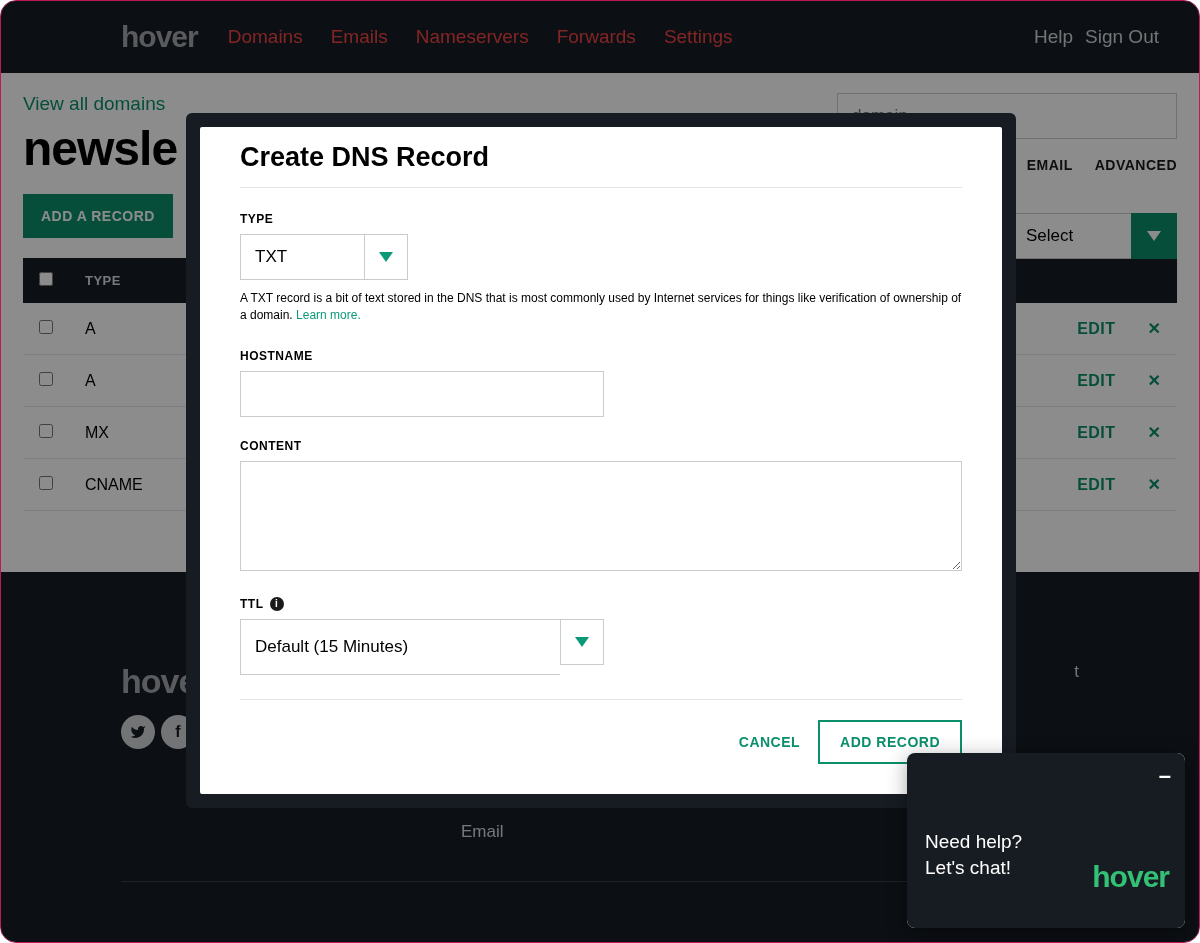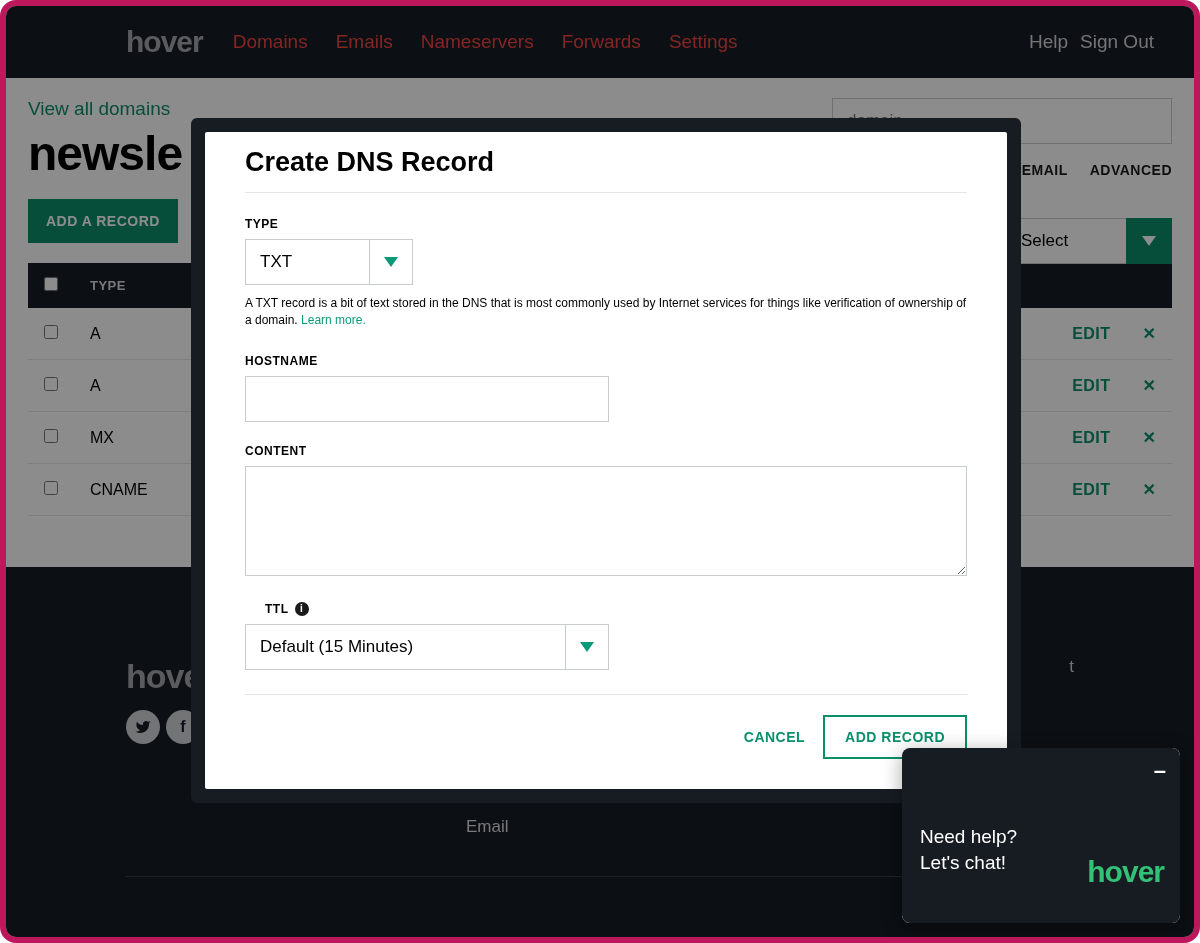--- a/index.html
+++ b/index.html
@@ -1,17 +1,17 @@
 <!DOCTYPE html>
 <html><head>
 <meta charset="utf-8">
 <style>
   * { box-sizing: border-box; margin: 0; padding: 0; }
   html, body { width: 1200px; height: 943px; font-family: -apple-system, BlinkMacSystemFont, "Segoe UI", Helvetica, Arial, sans-serif; overflow: hidden; }
-  #frame { position: relative; width: 1200px; height: 943px; background: #fff; border-radius: 16px; overflow: hidden; border: 6px solid #be185d; }
+  #frame { position: relative; width: 1200px; height: 943px; background: #fff; border-radius: 16px; overflow: hidden; border: 1px solid #be185d; }
 
   
   .topnav { background: #171c23; height: 72px; display: flex; align-items: center; padding: 0 40px 0 120px; }
   .logo { color: #a2a6ab; font-weight: 800; font-size: 30px; letter-spacing: -1px; margin-right: 30px; }
   .navlinks { display: flex; gap: 28px; }
   .navlinks a { color: #ef4444; font-size: 19px; text-decoration: none; }
   .navright { margin-left: auto; display: flex; gap: 12px; }
   .navright a { color: #cfd3d8; font-size: 19px; text-decoration: none; }
 
   
@@ -57,24 +57,24 @@
   .modal h2 { font-size: 27px; font-weight: 700; margin-bottom: 14px; }
   .modal hr.sep { border: none; border-top: 1px solid #e3e5e8; margin-bottom: 24px; }
   .flabel { font-size: 12px; font-weight: 700; letter-spacing: 0.5px; margin-bottom: 8px; display: block; }
   .type-select { display: flex; margin-bottom: 10px; }
   .type-select .val { border: 1px solid #c8ccd0; height: 46px; width: 124px; display: flex; align-items: center; padding: 0 14px; font-size: 17px; border-right: none; }
   .type-select .chev, .ttl-select .chev { width: 44px; height: 46px; border: 1px solid #c8ccd0; display: flex; align-items: center; justify-content: center; }
   .type-desc { font-size: 12px; line-height: 1.45; margin-bottom: 24px; }
   .type-desc a { color: #0b9a78; text-decoration: none; }
   .hostname-input { width: 364px; height: 46px; border: 1px solid #c8ccd0; padding: 0 12px; font-size: 16px; margin-bottom: 22px; }
   .content-area { width: 100%; height: 110px; border: 1px solid #c8ccd0; padding: 10px; font-size: 16px; resize: both; margin-bottom: 22px; font-family: inherit; }
-  .ttl-label { display: flex; align-items: flex-end; gap: 6px; margin-left: 20px; }
+  .ttl-label { display: flex; align-items: flex-end; gap: 6px; }
   .ttl-info { width: 14px; height: 14px; border-radius: 50%; background: #1a1a1a; color: #fff; font-size: 10px; display: inline-flex; align-items: center; justify-content: center; font-weight: 700; }
   .ttl-select { display: flex; margin-top: 8px; margin-bottom: 24px; }
-  .ttl-select .val { border: 1px solid #c8ccd0; height: 46px; width: 320px; display: flex; align-items: center; padding: 0 14px; font-size: 17px; border-right: none; }
+  .ttl-select .val { border: 1px solid #c8ccd0; height: 56px; width: 320px; display: flex; align-items: center; padding: 0 14px; font-size: 17px; border-right: none; }
   .modal hr.sep2 { border: none; border-top: 1px solid #e3e5e8; margin-bottom: 20px; }
   .modal-actions { display: flex; justify-content: flex-end; gap: 14px; align-items: center; }
   .cancel-btn { color: #0b8f6b; font-size: 14px; font-weight: 700; letter-spacing: 0.5px; background: none; border: none; cursor: pointer; padding: 12px 4px; }
   .addrec-btn { color: #0b8f6b; font-size: 14px; font-weight: 700; letter-spacing: 0.5px; background: #fff; border: 2px solid #0b8f6b; padding: 12px 20px; cursor: pointer; }
 
   
   .chatw { position: absolute; right: 14px; bottom: 14px; width: 278px; background: #fff; border-radius: 8px; box-shadow: 0 4px 20px rgba(0,0,0,0.35); overflow: hidden; }
   .chat-head { background: #171c23; color: #fff; padding: 20px 18px 34px 18px; position: relative; height: 175px; }
   .chat-min { position: absolute; right: 14px; top: 10px; color: #fff; font-size: 22px; font-weight: 800; }
   .chat-msg { font-size: 19px; line-height: 1.35; margin-top: 56px; max-width: 130px; }

